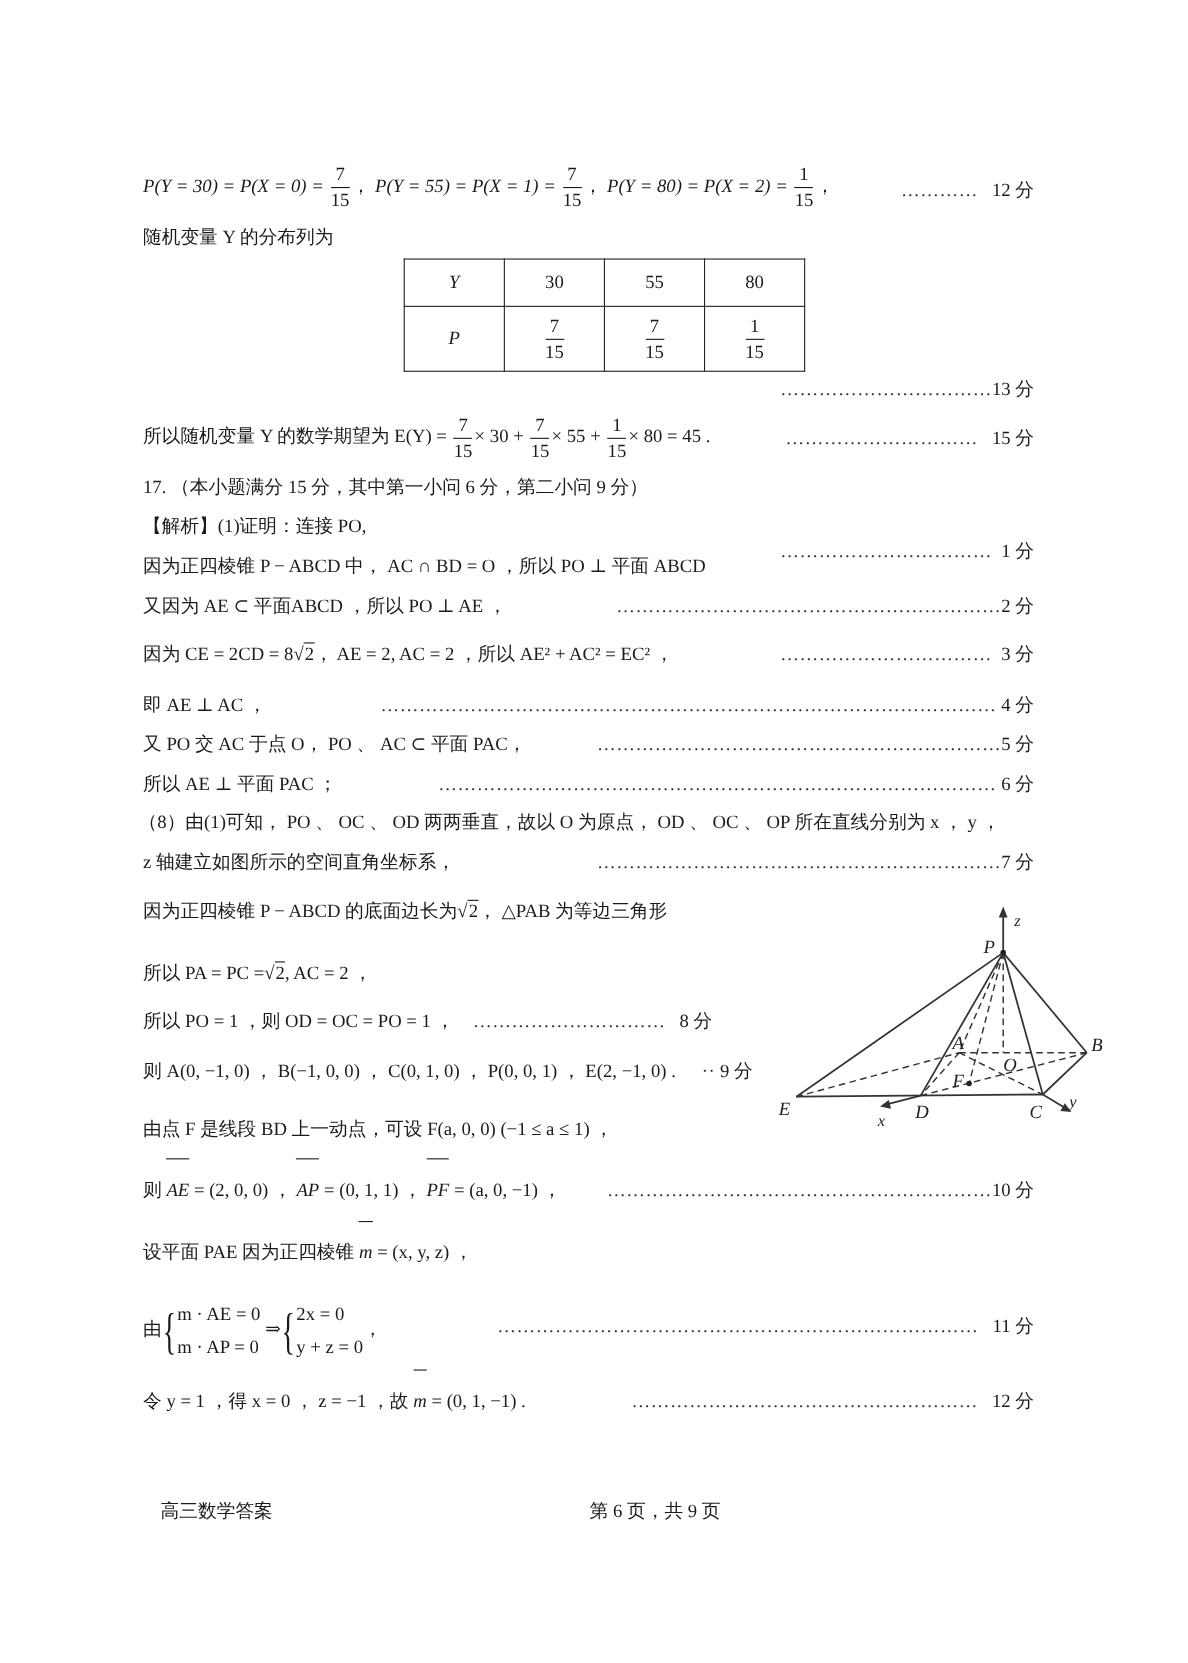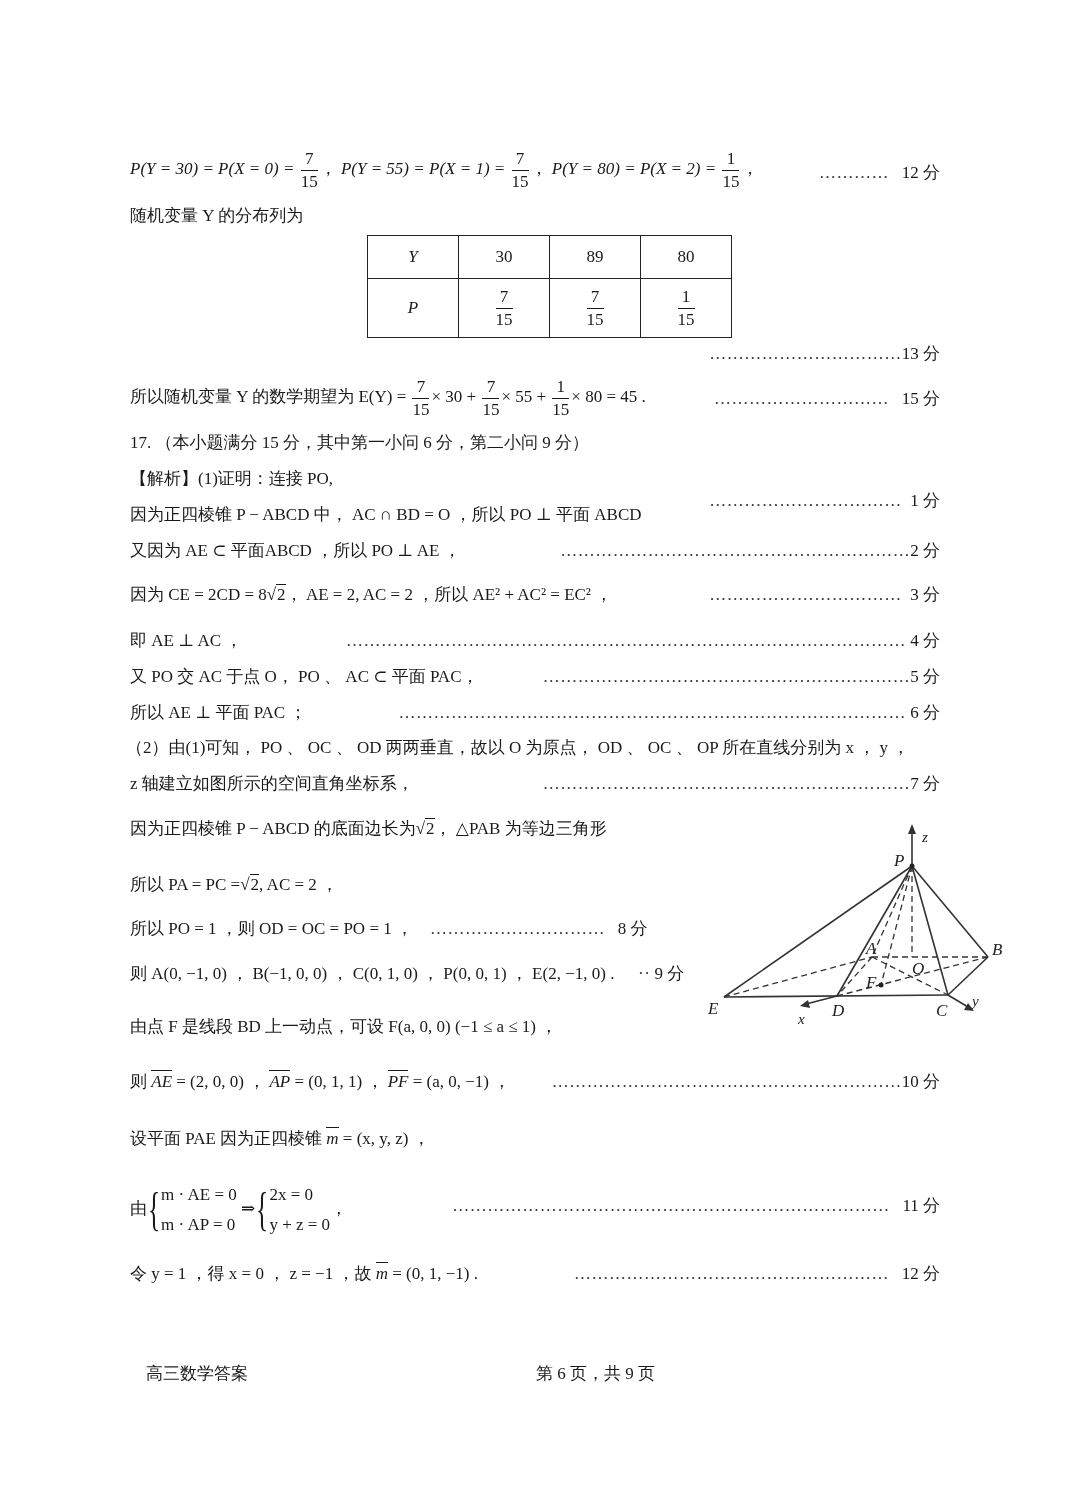--- a/index.html
+++ b/index.html
@@ -5,21 +5,21 @@
   html, body { margin:0; padding:0; background:#ffffff; }
   body { width:1080px; height:1512px; position:relative; overflow:hidden;
          font-family:"Liberation Serif","DejaVu Serif",serif; color:#1a1a1a; font-size:17px; }
   .line { position:absolute; left:130px; white-space:nowrap; line-height:1; }
   .score { position:absolute; white-space:nowrap; line-height:1; text-align:left; }
   .dots { letter-spacing:0.5px; color:#333; }
   i.m { font-style:italic; }
   .frac { display:inline-block; vertical-align:middle; text-align:center; margin:0 2px; line-height:1.05; }
   .frac .num { display:block; padding:0 1px 2px; border-bottom:1px solid #1a1a1a; }
   .frac .den { display:block; padding-top:2px; }
-  .vec { border-top:1px solid #1a1a1a; font-style:italic; padding-top:1px; }
+  .vec { border-top:1px solid #1a1a1a; font-style:italic; padding-top:18px; }
   .sqrt { border-top:1px solid #1a1a1a; padding-left:1px; }
   table.dist { position:absolute; left:367px; top:235px; border-collapse:collapse; }
   table.dist td { border:1.5px solid #222; width:88px; text-align:center; font-size:17px; }
   table.dist tr.r1 td { height:40px; }
   table.dist tr.r2 td { height:56px; }
   .brace { display:inline-block; vertical-align:middle; font-size:46px; line-height:1; transform:scaleX(0.55); margin:0 -4px; }
   .sys { display:inline-block; vertical-align:middle; line-height:30px; }
   .footer { position:absolute; top:1362px; font-size:17px; }
   svg text { font-family:"Liberation Serif",serif; font-style:italic; }
 </style>
@@ -38,21 +38,21 @@
   <span class="dots">…………</span>&nbsp;&nbsp;&nbsp;<span>12 分</span>
 </div>
 
 <div class="line" style="top:207px;">随机变量 Y 的分布列为</div>
 
 <table class="dist">
   <tbody>
       <tr class="r1">
     <td><i>Y</i></td>
     <td>30</td>
-    <td>89</td>
+    <td>55</td>
     <td>80</td>
   </tr>
   <tr class="r2">
     <td><i>P</i></td>
     <td><span class="frac"><span class="num">7</span><span class="den">15</span></span></td>
     <td><span class="frac"><span class="num">7</span><span class="den">15</span></span></td>
     <td><span class="frac"><span class="num">1</span><span class="den">15</span></span></td>
   </tr>
 </tbody>
   </table>
@@ -87,21 +87,21 @@
 
 <div class="line" style="top:632px;">即 AE ⊥ AC ，</div>
 <div class="score" style="top:632px; right:140px;"><span class="dots">……………………………………………………………………………………</span>&nbsp;<span>4 分</span></div>
 
 <div class="line" style="top:668px;">又 PO 交 AC 于点 O， PO 、 AC ⊂ 平面 PAC，</div>
 <div class="score" style="top:668px; right:140px;"><span class="dots">………………………………………………………</span><span>5 分</span></div>
 
 <div class="line" style="top:704px;">所以 AE ⊥ 平面 PAC ；</div>
 <div class="score" style="top:704px; right:140px;"><span class="dots">……………………………………………………………………………</span>&nbsp;<span>6 分</span></div>
 
-<div class="line" style="top:739px; left:126px;">（2）由(1)可知， PO 、 OC 、 OD 两两垂直，故以 O 为原点， OD 、 OC 、 OP 所在直线分别为 x ， y ，</div>
+<div class="line" style="top:739px; left:126px;">（8）由(1)可知， PO 、 OC 、 OD 两两垂直，故以 O 为原点， OD 、 OC 、 OP 所在直线分别为 x ， y ，</div>
 <div class="line" style="top:775px;">z 轴建立如图所示的空间直角坐标系，</div>
 <div class="score" style="top:775px; right:140px;"><span class="dots">………………………………………………………</span><span>7 分</span></div>
 
 <div class="line" style="top:820px;">
   <span>因为正四棱锥 P − ABCD 的底面边长为</span><span>√</span><span class="sqrt">2</span><span>，  △PAB 为等边三角形</span>
 </div>
 
 <div class="line" style="top:876px;">
   <span>所以 PA = PC =</span><span>√</span><span class="sqrt">2</span><span>, AC = 2 ，</span>
 </div>

